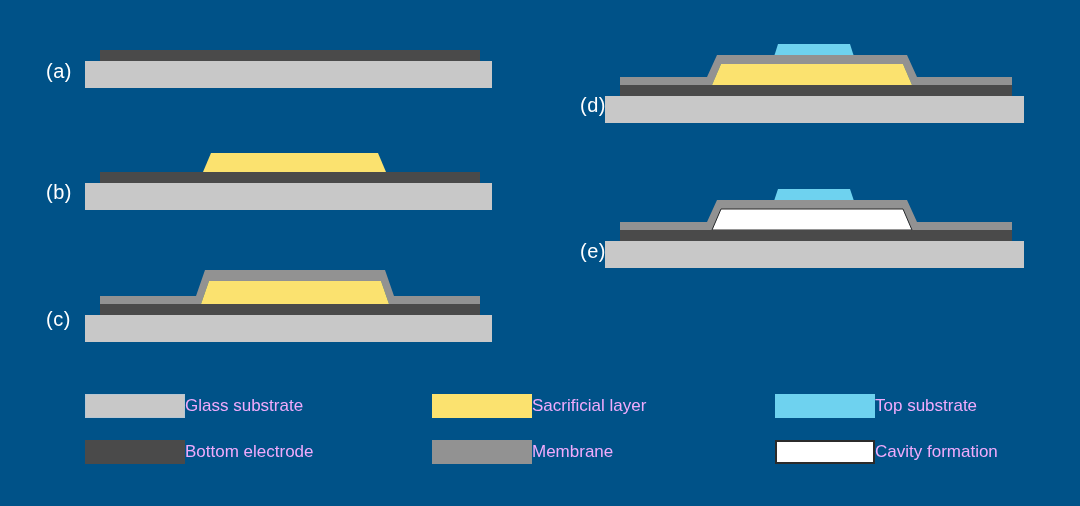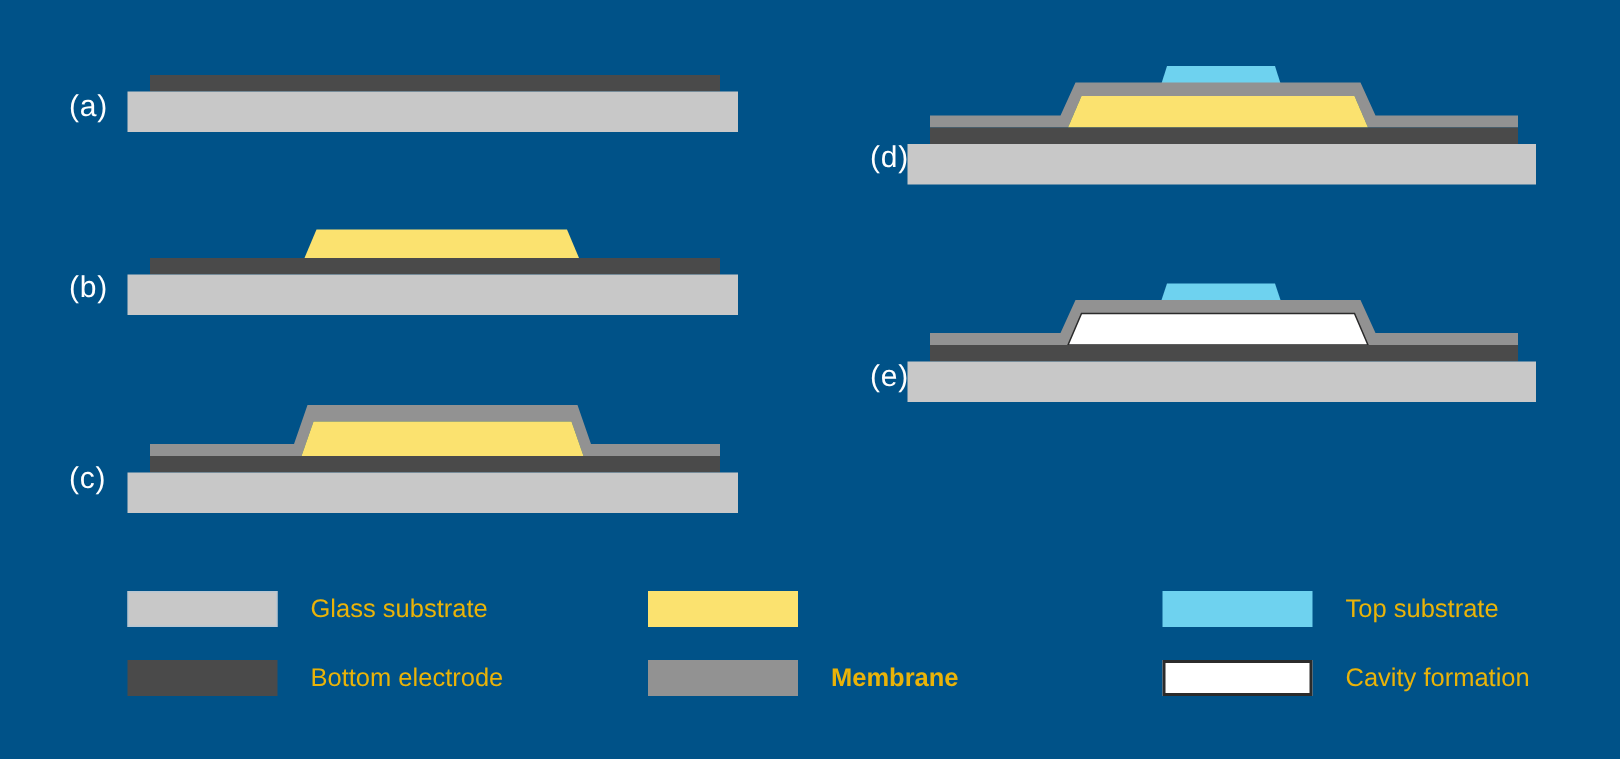--- a/index.html
+++ b/index.html
@@ -47,23 +47,22 @@
     align-items: center;
     pointer-events: auto;
   }
   .swatch {
     width: 100px;
     height: 24px;
     box-sizing: border-box;
     flex: 0 0 auto;
   }
   .legend-text {
-    color: #eab308;
+    color: #f0abfc;
     font-size: 17px;
-    margin-left: 22px;
     white-space: nowrap;
     font-family: "Liberation Sans", sans-serif;
   }
 </style>
 </head>
 <body>
 
 <div id="figure">
 
   <div class="panel-label" style="left:46px; top:60px;">(a)</div>
@@ -149,23 +148,24 @@
       <span class="legend-text">Glass substrate</span>
     </div>
 
     <div class="legend-item" style="left:85px; top:440px;">
       <span class="swatch" style="background:#4a4a4a;"></span>
       <span class="legend-text">Bottom electrode</span>
     </div>
 
     <div class="legend-item" style="left:432px; top:394px;">
       <span class="swatch" style="background:#fbe26f;"></span>
+      <span class="legend-text">Sacrificial layer</span>
     </div>
 
-    <div class="legend-item" style="left:432px; top:440px;font-weight:bold;">
+    <div class="legend-item" style="left:432px; top:440px;">
       <span class="swatch" style="background:#929292;"></span>
       <span class="legend-text">Membrane</span>
     </div>
 
     <div class="legend-item" style="left:775px; top:394px;">
       <span class="swatch" style="background:#6ed2ef;"></span>
       <span class="legend-text">Top substrate</span>
     </div>
 
     <div class="legend-item" style="left:775px; top:440px;text-align:right;">

